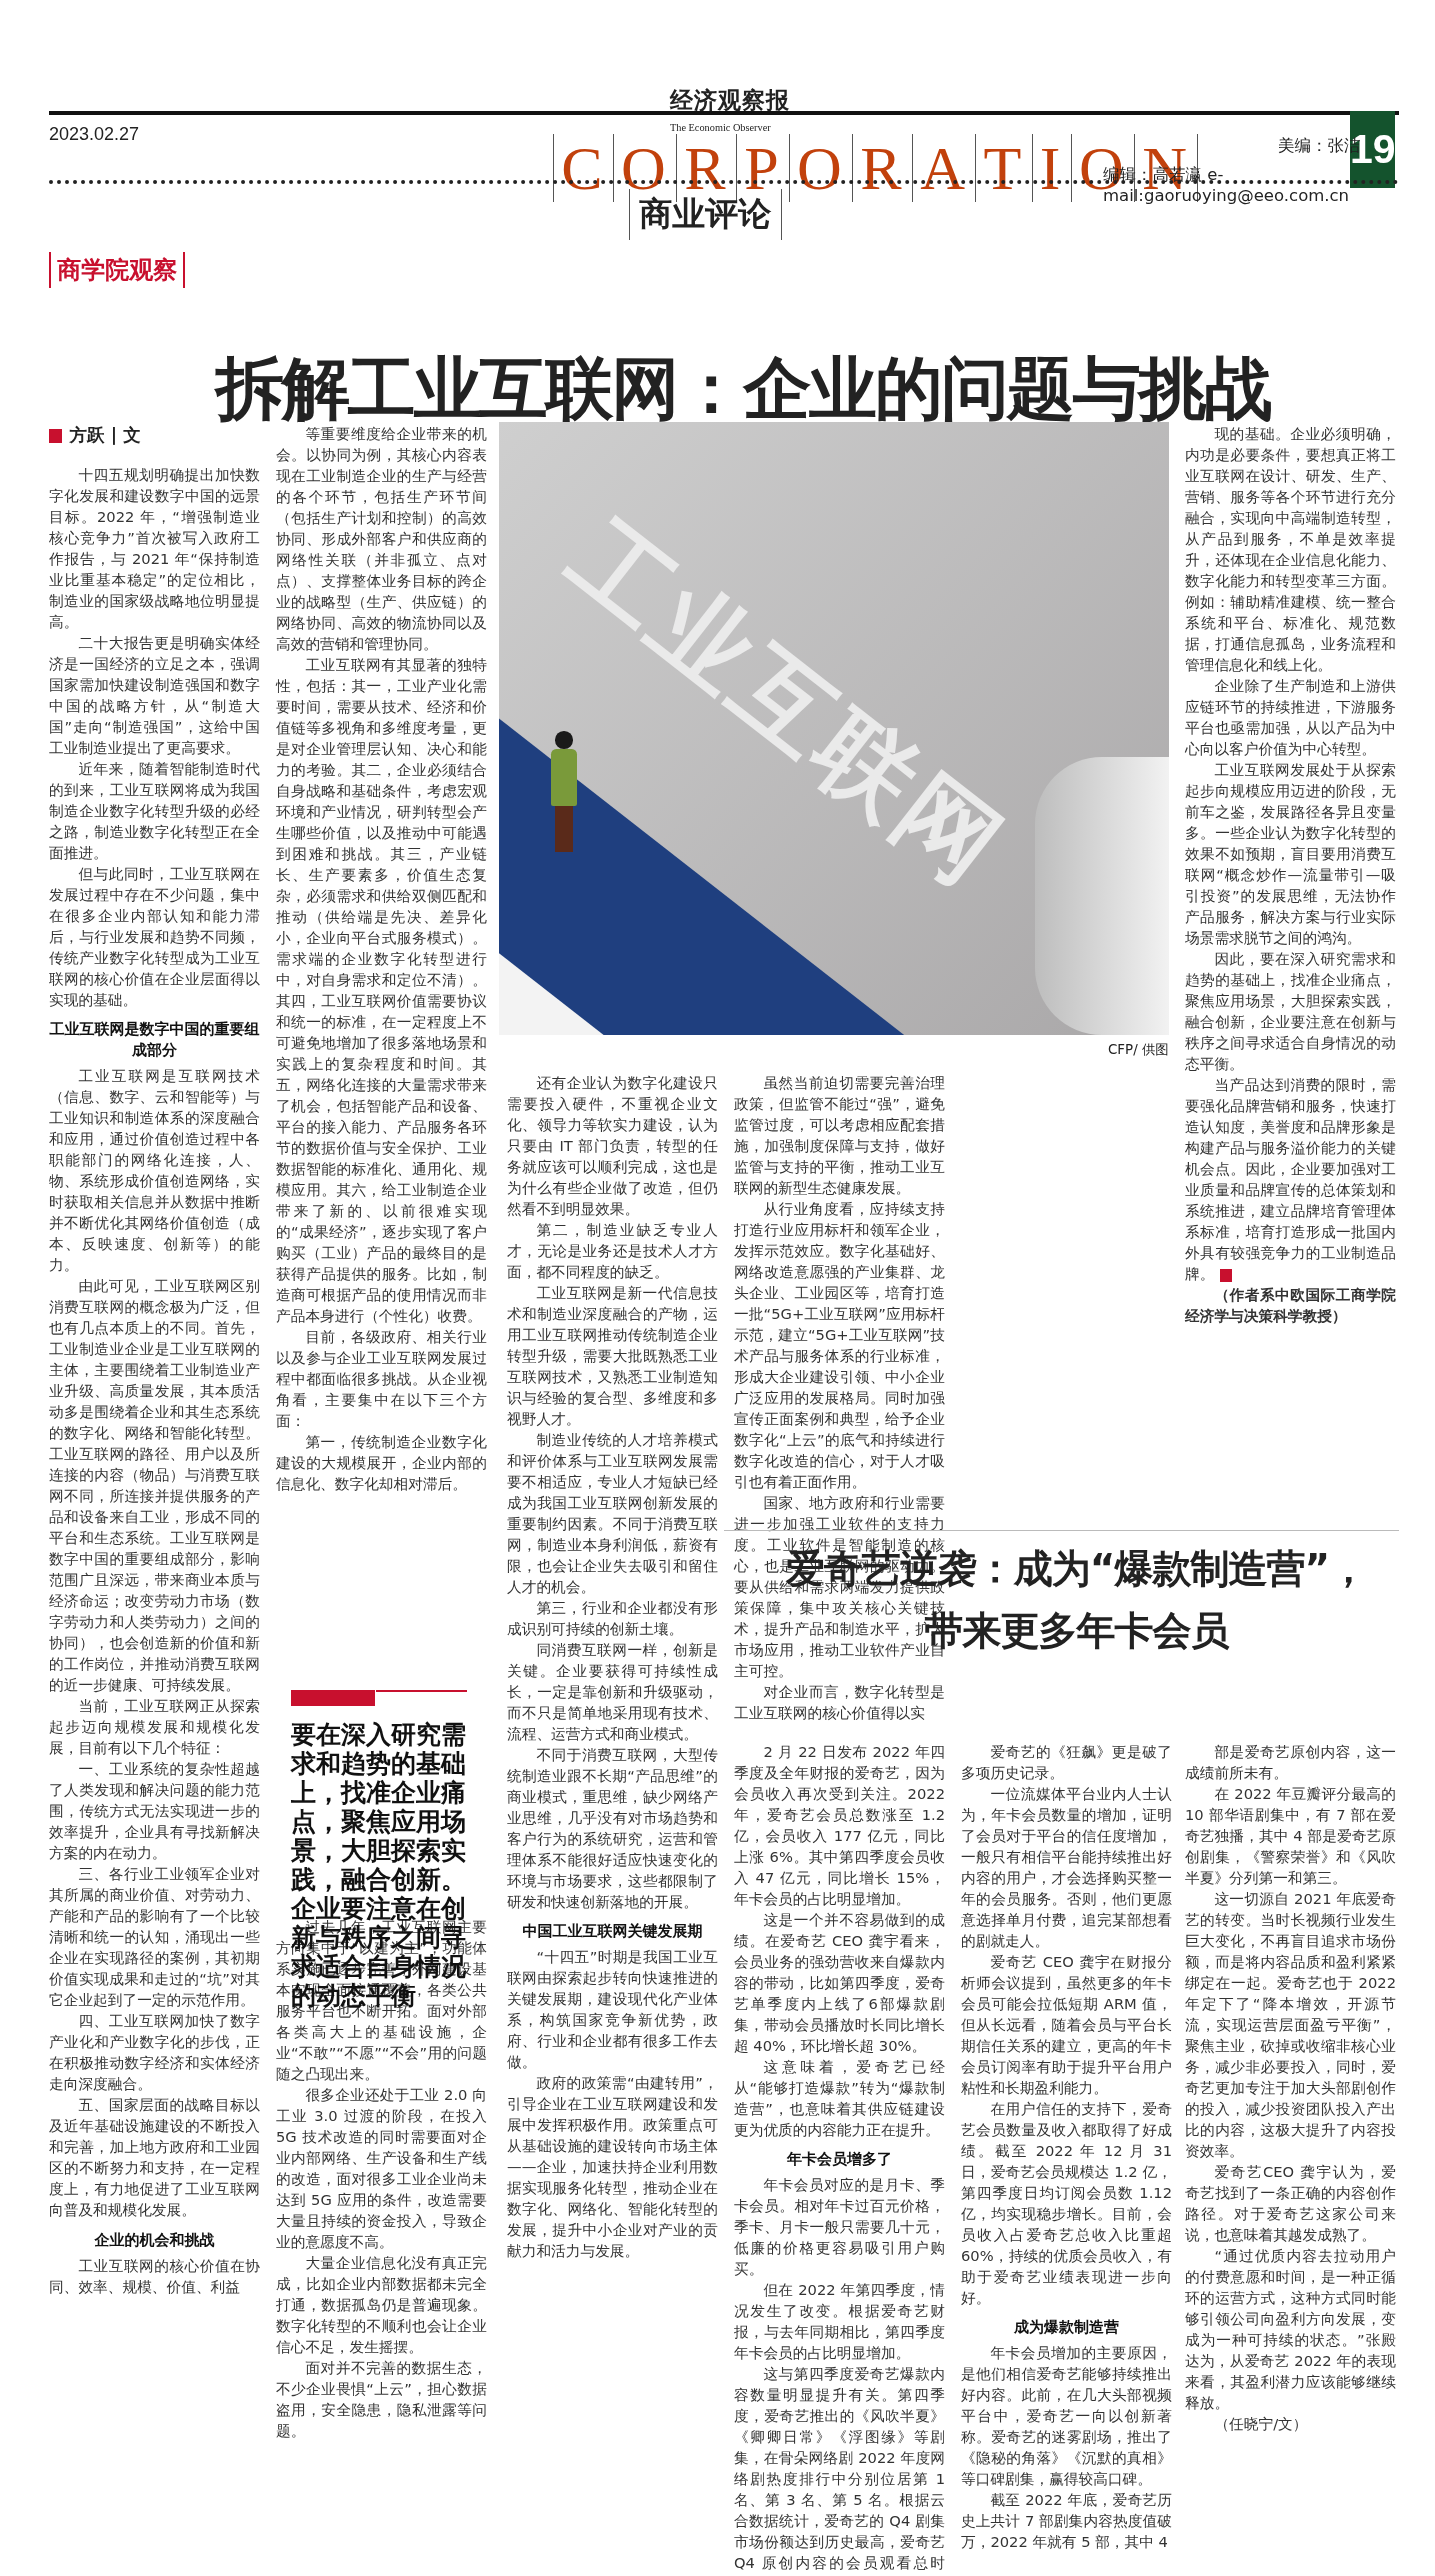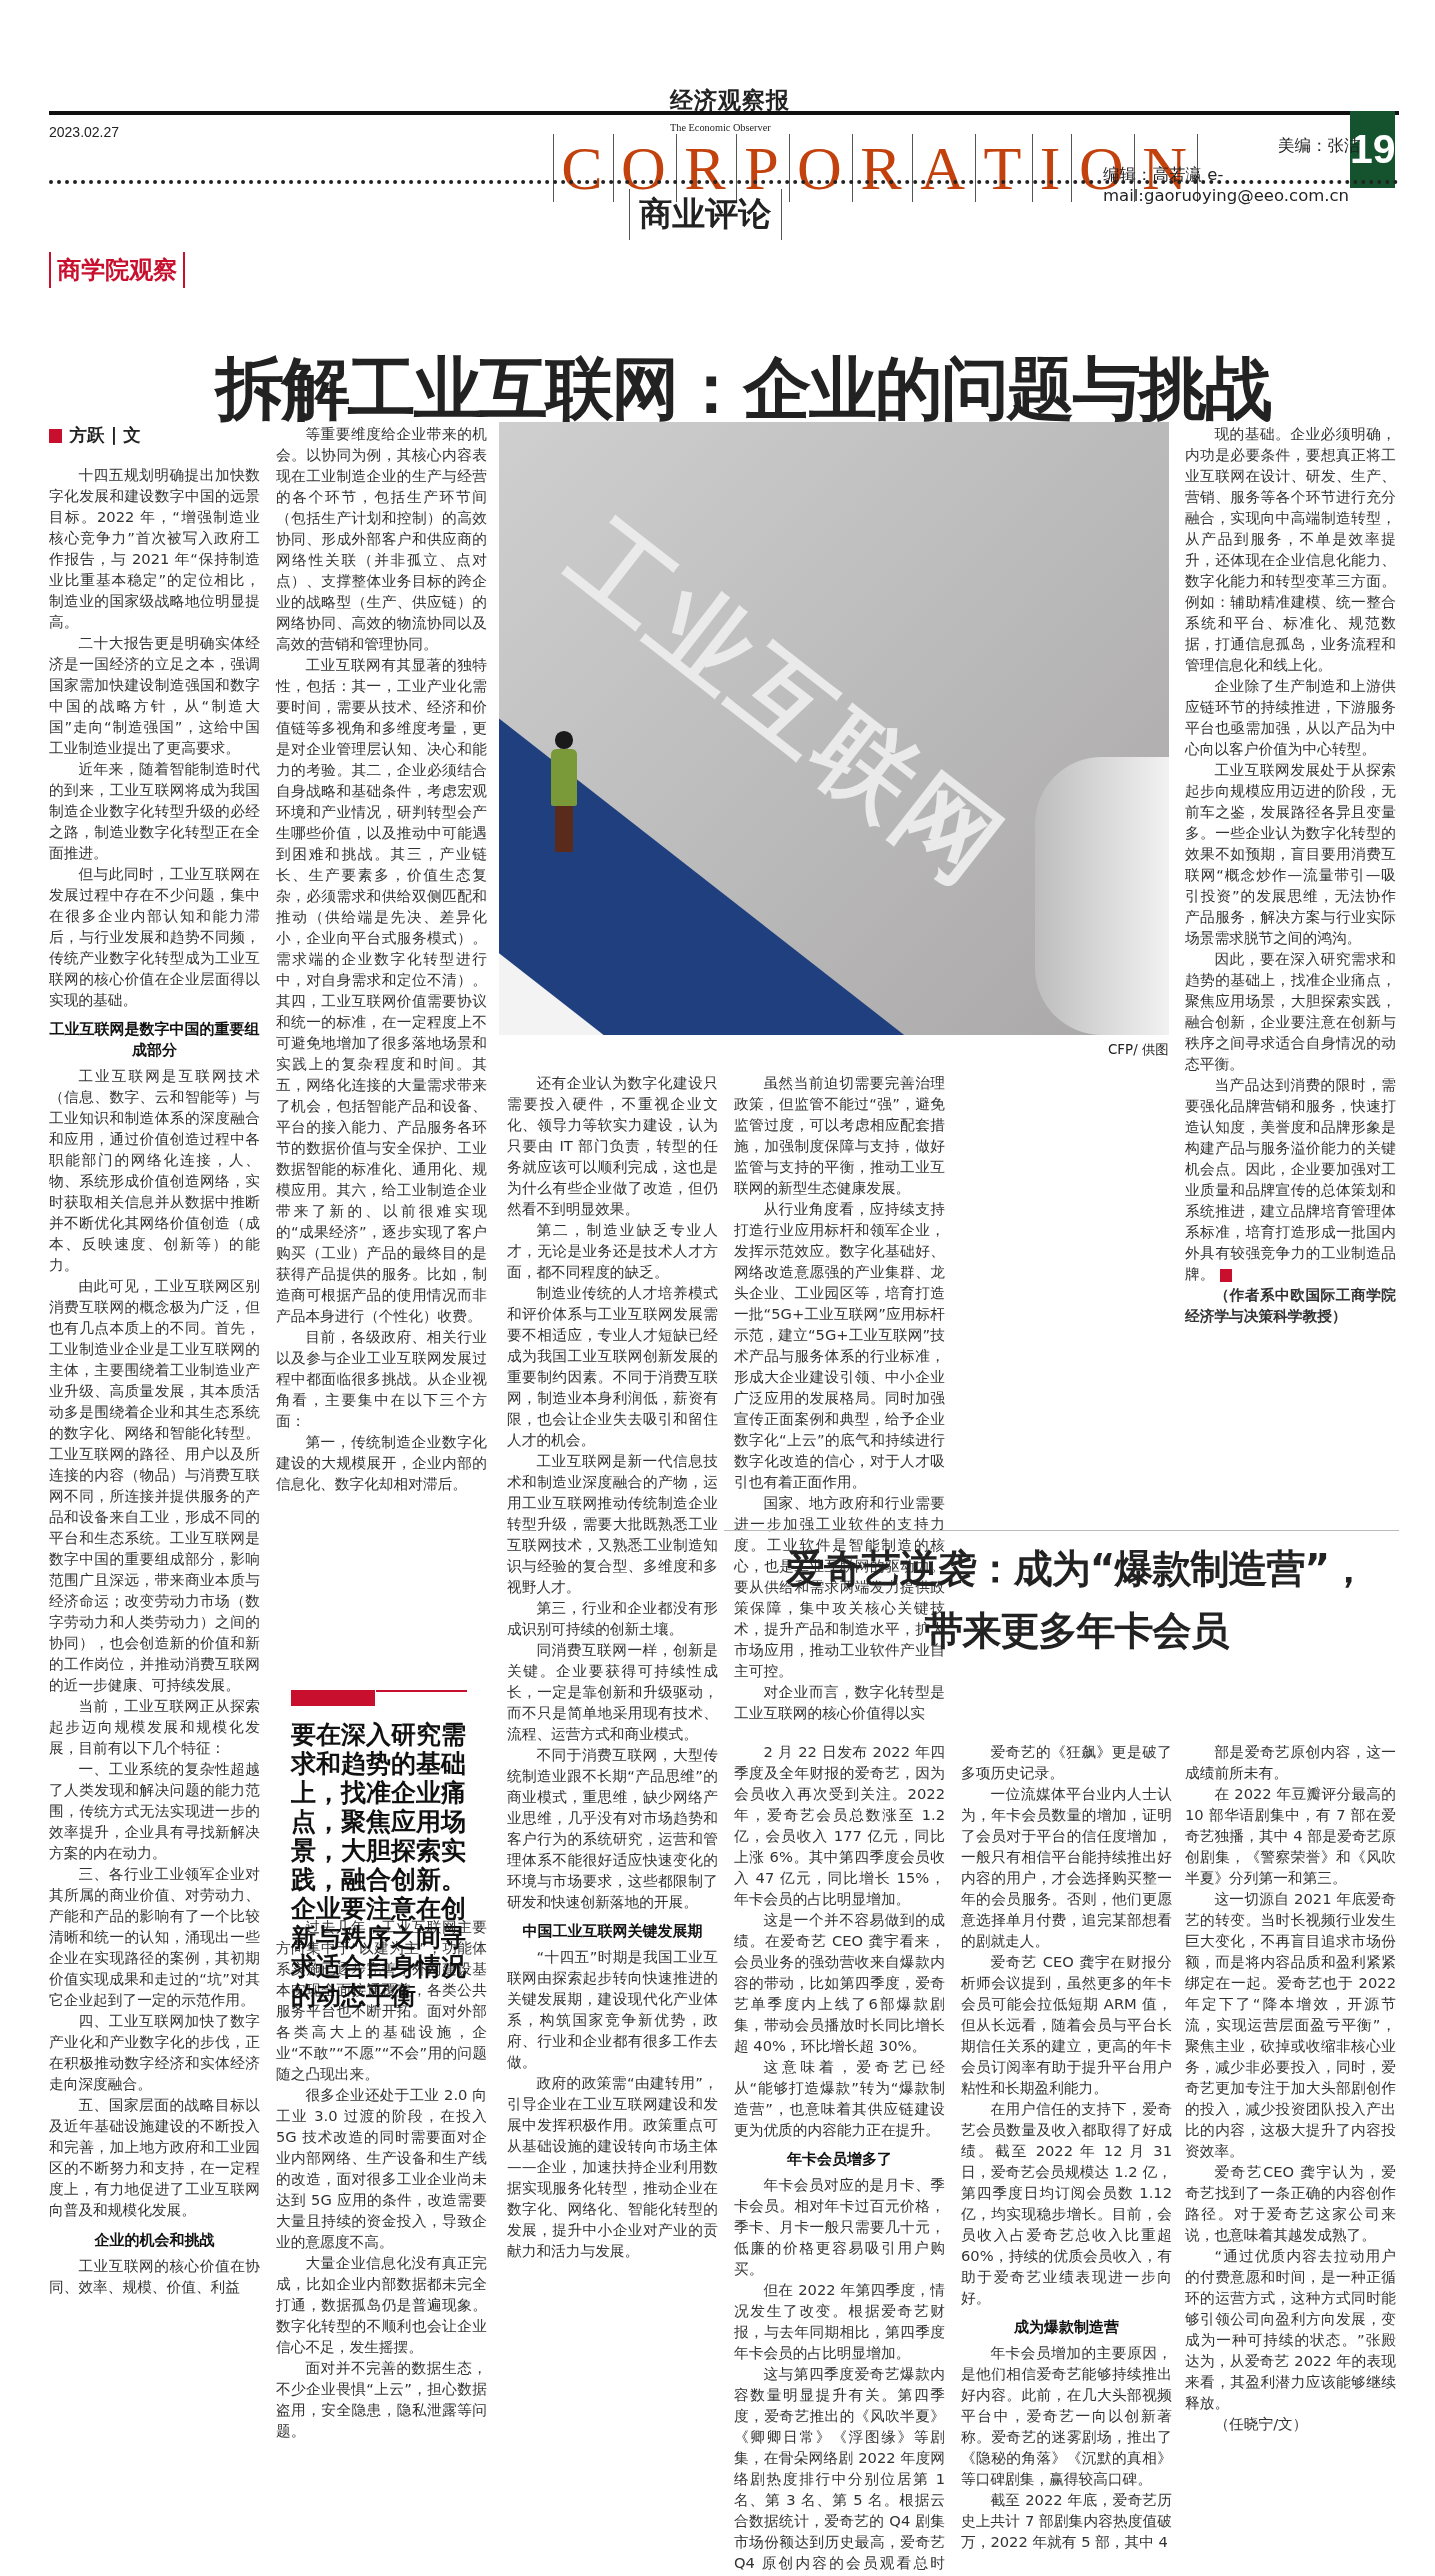--- a/index.html
+++ b/index.html
@@ -1,21 +1,21 @@
 <!DOCTYPE html>
 <html style="font-size:8.2px"><head>
 <meta charset="utf-8">
 <style>
   html,body{margin:0;padding:0;background:#fff;}
   body{width:1436px;height:2808px;position:relative;overflow:hidden;font-family:"DejaVu Serif","Liberation Serif",serif;color:#222;}
   .abs{position:absolute;}
   
   .paper-name{left:670px;top:85px;font-size:23px;font-weight:bold;font-family:Liberation Serif, serif;letter-spacing:1px;}
   .rule-top{left:49px;top:111px;width:1350px;height:4.1px;background:#111;}
-  .date{left:49px;top:124px;font-size:14px;font-family:"Liberation Sans",sans-serif;}
+  .date{left:49px;top:124px;font-size:18px;font-family:"Liberation Sans",sans-serif;}
   .eo{left:670px;top:122px;font-size:10.3px;font-family:"Liberation Serif",serif;}
   .corp{left:520px;top:133px;font-size:62px;color:#c2410c;letter-spacing:3.1px;font-family:"Liberation Serif",serif;margin-left:33px;}
   .corp span{border-left:1.5px solid #555;padding:0 7.2px;}
   .corp span:last-child{border-right:1.5px solid #555;}
   .pagebox{left:1350px;top:111px;width:45px;height:77px;background:#14532d;color:#fff;font-size:41px;font-weight:bold;text-align:center;line-height:77px;font-family:"Liberation Sans",sans-serif;}
   .designer{left:1278px;top:135px;font-size:16.5px;font-family:"DejaVu Sans",sans-serif;}
   .editor{left:1103px;top:164px;font-size:16.5px;font-family:"DejaVu Sans",sans-serif;}
   .rule-dot{left:49px;top:180px;width:1350px;border-top:4.1px dotted #222;}
   .section{left:629px;top:189px;font-size:33px;font-weight:bold;font-family:"DejaVu Sans",sans-serif;border-left:1.5px solid #555;border-right:1.5px solid #555;padding:3.1px 9.3px;}
   .kicker{left:49px;top:252px;font-size:24px;font-weight:bold;color:#c8102e;font-family:"DejaVu Sans",sans-serif;border-left:2.1px solid #c8102e;border-right:2.1px solid #c8102e;padding:2.1px 6.2px;}
@@ -98,22 +98,22 @@
       <div class="head"></div>
       <div class="body"></div>
       <div class="legs"></div>
     </div>
 </div>
 <div class="abs credit">CFP/ 供图</div>
 
 <div class="abs col" id="a1c3" style="left:507px;top:1072px;width:211px;">
     <p>还有企业认为数字化建设只需要投入硬件，不重视企业文化、领导力等软实力建设，认为只要由 IT 部门负责，转型的任务就应该可以顺利完成，这也是为什么有些企业做了改造，但仍然看不到明显效果。</p>
     <p>第二，制造业缺乏专业人才，无论是业务还是技术人才方面，都不同程度的缺乏。</p>
+    <p>工业互联网是新一代信息技术和制造业深度融合的产物，运用工业互联网推动传统制造企业转型升级，需要大批既熟悉工业互联网技术，又熟悉工业制造知识与经验的复合型、多维度和多视野人才。</p>
     <p>制造业传统的人才培养模式和评价体系与工业互联网发展需要不相适应，专业人才短缺已经成为我国工业互联网创新发展的重要制约因素。不同于消费互联网，制造业本身利润低，薪资有限，也会让企业失去吸引和留住人才的机会。</p>
-    <p>工业互联网是新一代信息技术和制造业深度融合的产物，运用工业互联网推动传统制造企业转型升级，需要大批既熟悉工业互联网技术，又熟悉工业制造知识与经验的复合型、多维度和多视野人才。</p>
     <p>第三，行业和企业都没有形成识别可持续的创新土壤。</p>
     <p>同消费互联网一样，创新是关键。企业要获得可持续性成长，一定是靠创新和升级驱动，而不只是简单地采用现有技术、流程、运营方式和商业模式。</p>
     <p>不同于消费互联网，大型传统制造业跟不长期“产品思维”的商业模式，重思维，缺少网络产业思维，几乎没有对市场趋势和客户行为的系统研究，运营和管理体系不能很好适应快速变化的环境与市场要求，这些都限制了研发和快速创新落地的开展。</p>
     <h4>中国工业互联网关键发展期</h4>
     <p>“十四五”时期是我国工业互联网由探索起步转向快速推进的关键发展期，建设现代化产业体系，构筑国家竞争新优势，政府、行业和企业都有很多工作去做。</p>
     <p>政府的政策需“由建转用”，引导企业在工业互联网建设和发展中发挥积极作用。政策重点可从基础设施的建设转向市场主体——企业，加速扶持企业利用数据实现服务化转型，推动企业在数字化、网络化、智能化转型的发展，提升中小企业对产业的贡献力和活力与发展。</p>
   </div>
 <div class="abs col" id="a1c4" style="left:734px;top:1072px;width:211px;">
     <p>虽然当前迫切需要完善治理政策，但监管不能过“强”，避免监管过度，可以考虑相应配套措施，加强制度保障与支持，做好监管与支持的平衡，推动工业互联网的新型生态健康发展。</p>
     <p>从行业角度看，应持续支持打造行业应用标杆和领军企业，发挥示范效应。数字化基础好、网络改造意愿强的产业集群、龙头企业、工业园区等，培育打造一批“5G+工业互联网”应用标杆示范，建立“5G+工业互联网”技术产品与服务体系的行业标准，形成大企业建设引领、中小企业广泛应用的发展格局。同时加强宣传正面案例和典型，给予企业数字化“上云”的底气和持续进行数字化改造的信心，对于人才吸引也有着正面作用。</p>

